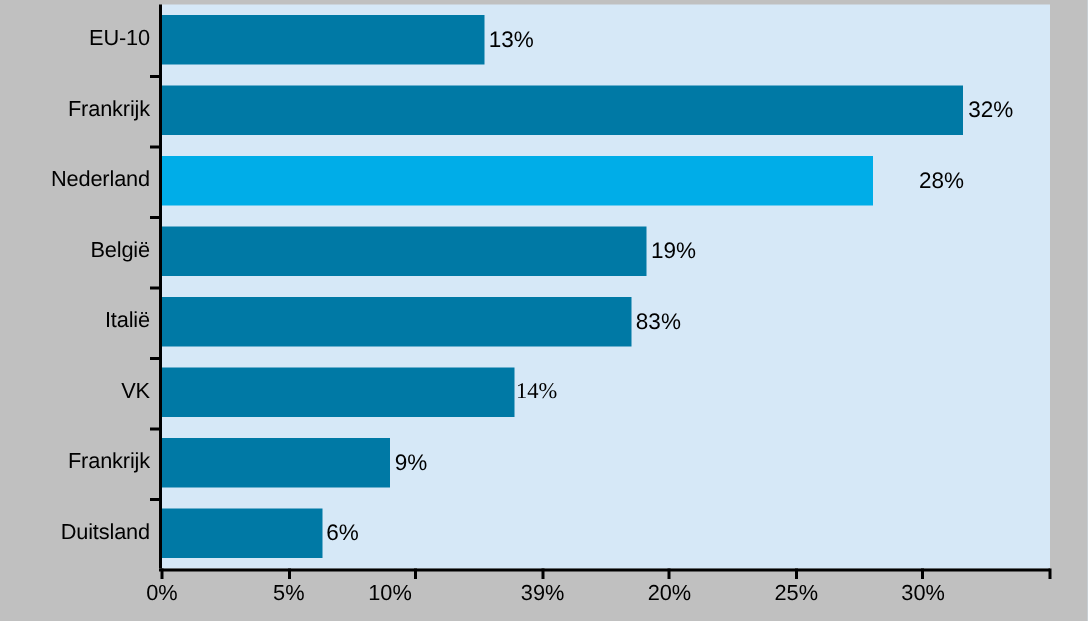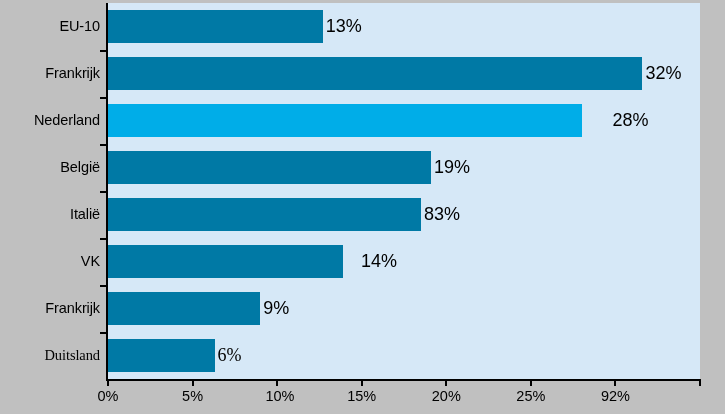--- a/index.html
+++ b/index.html
@@ -83,21 +83,21 @@
     background: #0079a5;
   }
   .bar.highlight {
     background: #00ade8;
   }
   .bar-value {
     position: absolute;
     top: 0;
     height: 33px;
     line-height: 33px;
-    font-size: 18px;
+    font-size: 15px;
     color: #000000;
     white-space: nowrap;
     padding-left: 3px;
   }
 
   
   .y-tick {
     position: absolute;
     left: 100px;
     width: 7px;
@@ -166,31 +166,31 @@
         <div class="cat-label">Italië</div>
         <div class="bar-wrap">
           <div class="bar" style="width: 312.914px;"></div>
           <div class="bar-value" style="left: 312.914px;">83%</div>
         </div>
       </div>
       <div class="cat-row" style="top: 238px;">
         <div class="cat-label">VK</div>
         <div class="bar-wrap">
           <div class="bar" style="width: 235.109px;"></div>
-          <div class="bar-value" style="left: 250px;">14%</div>
+          <div class="bar-value" style="left: 233px; font-family: Liberation Serif, serif;">14%</div>
         </div>
       </div>
       <div class="cat-row" style="top: 285px;">
         <div class="cat-label">Frankrijk</div>
         <div class="bar-wrap">
           <div class="bar" style="width: 152.229px;"></div>
           <div class="bar-value" style="left: 152.229px;">9%</div>
         </div>
       </div>
-      <div class="cat-row" style="top: 332px; font-family: Liberation Serif, serif;">
+      <div class="cat-row" style="top: 332px;">
         <div class="cat-label">Duitsland</div>
         <div class="bar-wrap">
           <div class="bar" style="width: 106.56px;"></div>
           <div class="bar-value" style="left: 106.56px;">6%</div>
         </div>
       </div>
     </div>
   <div id="y-ticks">
       <div class="y-tick" style="top: 50px;"></div>
       <div class="y-tick" style="top: 97px;"></div>
@@ -199,26 +199,26 @@
       <div class="y-tick" style="top: 238px;"></div>
       <div class="y-tick" style="top: 285px;"></div>
       <div class="y-tick" style="top: 332px;"></div>
     </div>
   <div id="x-ticks">
       <div class="x-tick" style="left: 107px;"></div>
       <div class="x-tick-label" style="left: 108px;">0%</div>
       <div class="x-tick" style="left: 191.571px;"></div>
       <div class="x-tick-label" style="left: 192.571px;">5%</div>
       <div class="x-tick" style="left: 276.143px;"></div>
-      <div class="x-tick-label" style="left: 280px;">10%</div>
+      <div class="x-tick-label" style="left: 260px;">10%</div>
       <div class="x-tick" style="left: 360.714px;"></div>
-      <div class="x-tick-label" style="left: 361.714px;">15%</div>
+      <div class="x-tick-label" style="left: 361.714px;">39%</div>
       <div class="x-tick" style="left: 445.286px;"></div>
       <div class="x-tick-label" style="left: 446.286px;">20%</div>
       <div class="x-tick" style="left: 529.857px;"></div>
       <div class="x-tick-label" style="left: 530.857px;">25%</div>
       <div class="x-tick" style="left: 614.429px;"></div>
-      <div class="x-tick-label" style="left: 615.429px;">92%</div>
+      <div class="x-tick-label" style="left: 615.429px;">30%</div>
       <div class="x-tick" style="left: 699px;"></div>
       <div class="x-tick-label" style="left: 672px; margin-top: 47px;">35%</div>
     </div>
 
 </div>
 
 </body></html>

